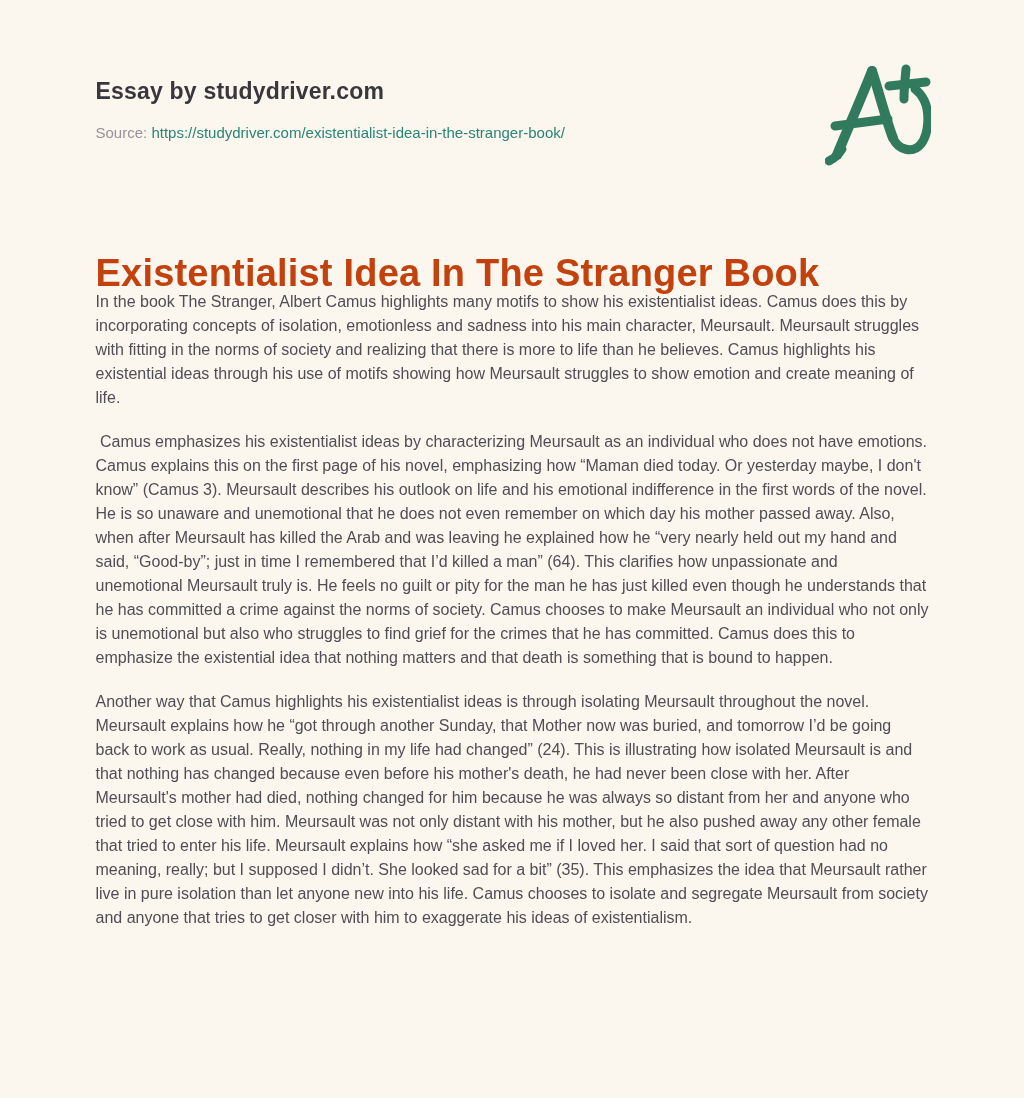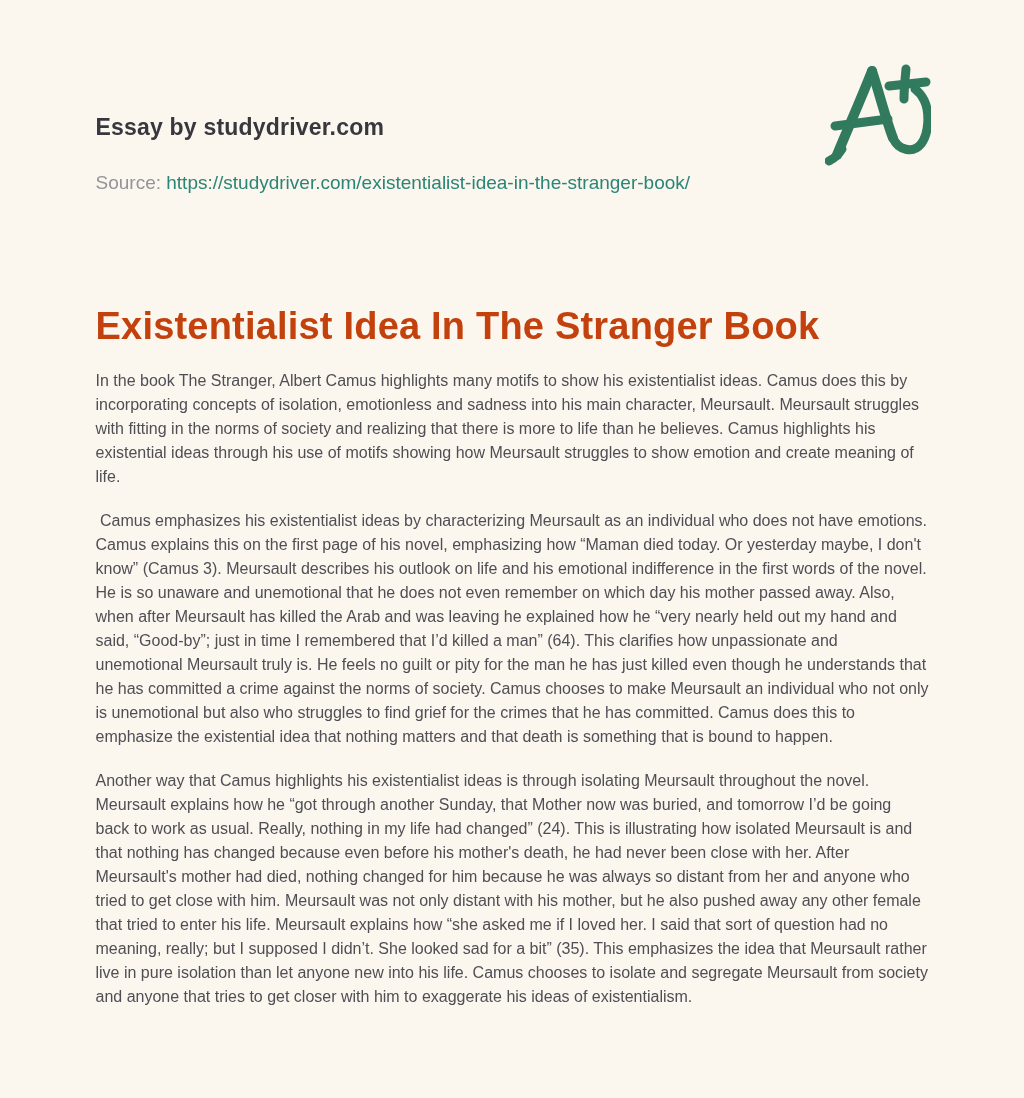--- a/index.html
+++ b/index.html
@@ -10,31 +10,31 @@
     width: 1024px;
     height: 1098px;
     overflow: hidden;
     background: #fbf6ee;
     font-family: "Liberation Sans", sans-serif;
   }
   .page {
     position: relative;
     width: 833px;
     margin: 0 auto;
-    padding-top: 114px;
+    padding-top: 78px;
   }
   .byline {
     font-size: 23px;
     font-weight: 700;
     color: #38373d;
     letter-spacing: 0.2px;
   }
   .source-line {
-    margin-top: 31px;
-    font-size: 19px;
+    margin-top: 19px;
+    font-size: 15px;
     color: #95939a;
   }
   .source-line a {
     color: #2a8577;
     text-decoration: none;
   }
   .logo {
     position: absolute;
     top: 58px;
     right: -2px;
@@ -44,21 +44,20 @@
   .logo svg { width: 100%; height: 100%; }
   .title {
     margin: 115px 0 0 0;
     font-size: 38px;
     line-height: 34px;
     font-weight: 700;
     color: #c2410c;
     letter-spacing: 0.2px;
   }
   .essay {
-    margin-top: 26px;
   }
   .essay p {
     margin: 0 0 20px 0;
     font-size: 16px;
     line-height: 24px;
     color: #504e55;
     white-space: pre-wrap;
   }
 </style>
 </head>

